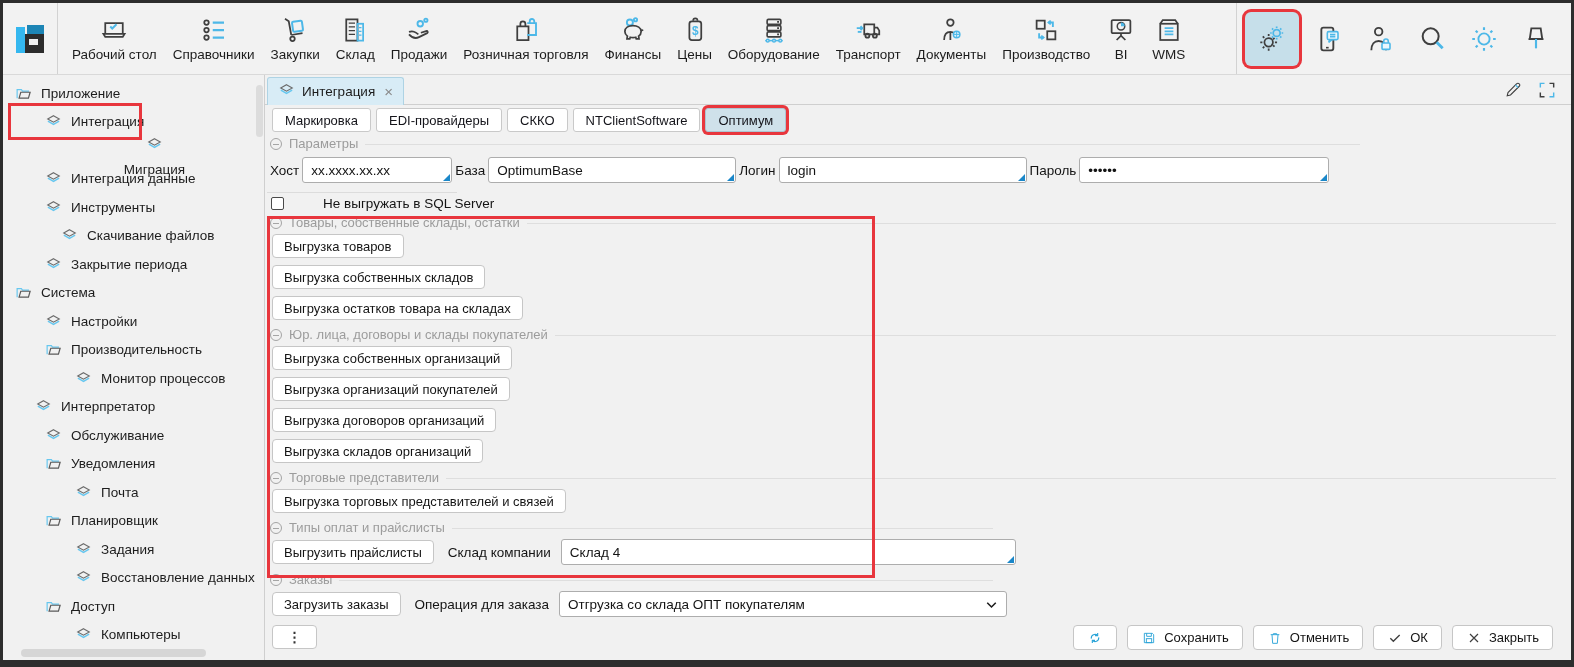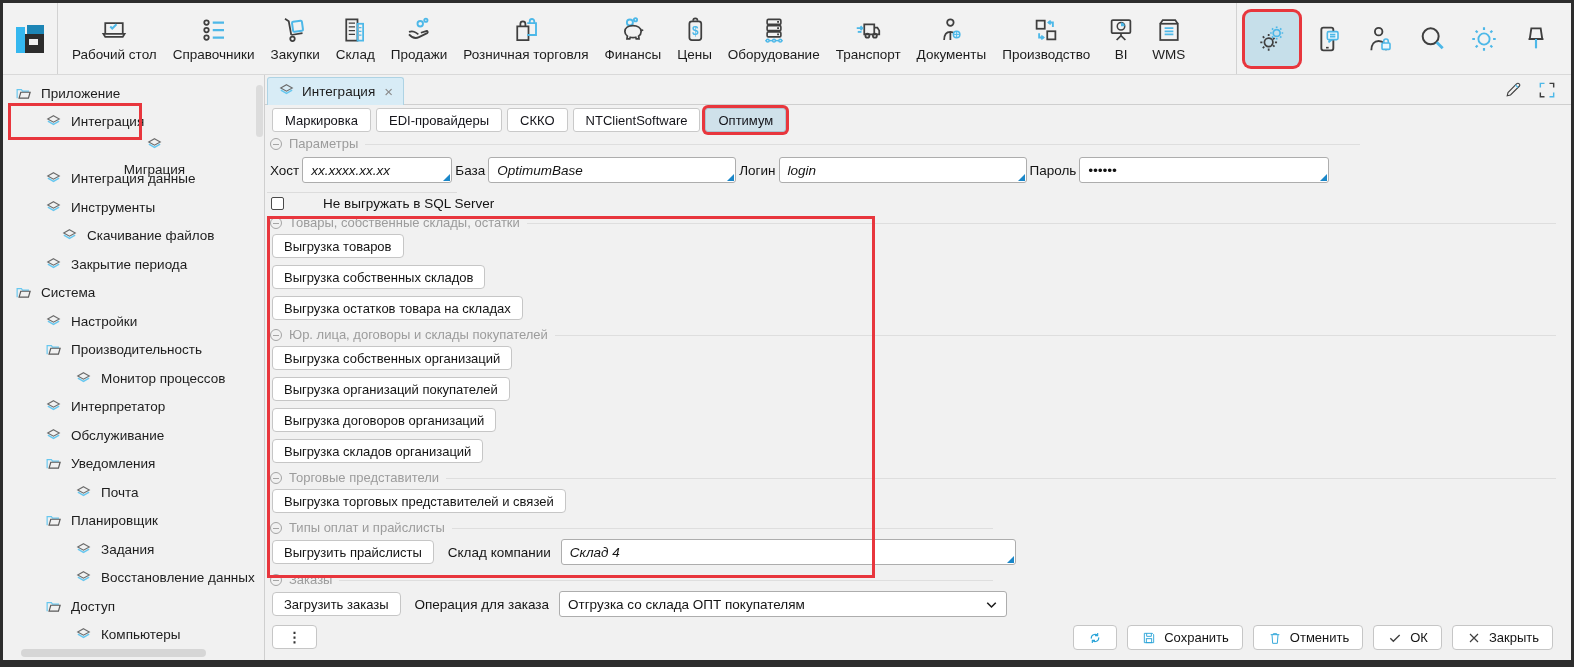--- a/index.html
+++ b/index.html
@@ -58,21 +58,21 @@
           height:15px; margin-bottom:4px; }
   .ghdr .line { flex:1; height:1px; background:#dedede; margin-top:1px; }
   .minus-circ { width:12px; height:12px; border:1px solid #a5a5a5; border-radius:50%;
                 position:relative; flex:none; }
   .minus-circ::after { content:""; position:absolute; left:2px; right:2px; top:5px; height:1px; background:#a5a5a5; }
 
   .param-hdr { position:absolute; left:5px; top:61px; width:1090px; }
   .param-row { position:absolute; left:5px; top:82px; display:flex; align-items:center; gap:3px; }
   .param-row .flabel { font-size:13.5px; color:#141414; white-space:nowrap; }
   .fld { position:relative; height:26px; background:#fff; border:1px solid #adadad; border-radius:3px;
-         display:flex; align-items:center; padding:0 8px; font-size:13.5px; color:#141414;font-style:italic; }
+         display:flex; align-items:center; padding:0 8px; font-size:13.5px; color:#141414; }
   .fld::after { content:""; position:absolute; right:1px; bottom:1px;
                 border-left:7px solid transparent; border-bottom:7px solid #1a87c9; }
   .thinline { position:absolute; top:117px; left:2px; width:190px; height:1px; background:#dcdcdc; }
 
   .cbrow { position:absolute; left:6px; top:121px; display:flex; align-items:center; gap:7px; cursor:pointer; }
   .cb { width:13px; height:13px; border:1px solid #4a4a4a; border-radius:2px; background:#fff; flex:none; }
   .cbrow .lbl { font-size:13.5px; color:#141414;margin-left:32px; }
 
   .groups { position:absolute; left:5px; top:140px; width:1286px; }
   .ghdr.short { width:723px; }
@@ -464,21 +464,21 @@
         </div>
         <div class="sb-item" style="padding-left: 72px;">
           <span style="display: inline-flex;">
             <svg viewBox="0 0 20 20" fill="none" width="17" height="17">
               <path d="M10 3.2L16.8 7 10 10.8 3.2 7z" stroke="#6b6b6b" stroke-width="1.3"></path>
               <path d="M3.4 9.6L10 13.4l6.6-3.8" stroke="#67c7ef" stroke-width="1.7"></path>
             </svg>
           </span>
           <span class="lbl">Монитор процессов</span>
         </div>
-        <div class="sb-item" style="padding-left: 42px;">
+        <div class="sb-item" style="padding-left: 32px;">
           <span style="display: inline-flex;">
             <svg viewBox="0 0 20 20" fill="none" width="17" height="17">
               <path d="M10 3.2L16.8 7 10 10.8 3.2 7z" stroke="#6b6b6b" stroke-width="1.3"></path>
               <path d="M3.4 9.6L10 13.4l6.6-3.8" stroke="#67c7ef" stroke-width="1.7"></path>
             </svg>
           </span>
           <span class="lbl">Интерпретатор</span>
         </div>
         <div class="sb-item" style="padding-left: 42px;">
           <span style="display: inline-flex;">

